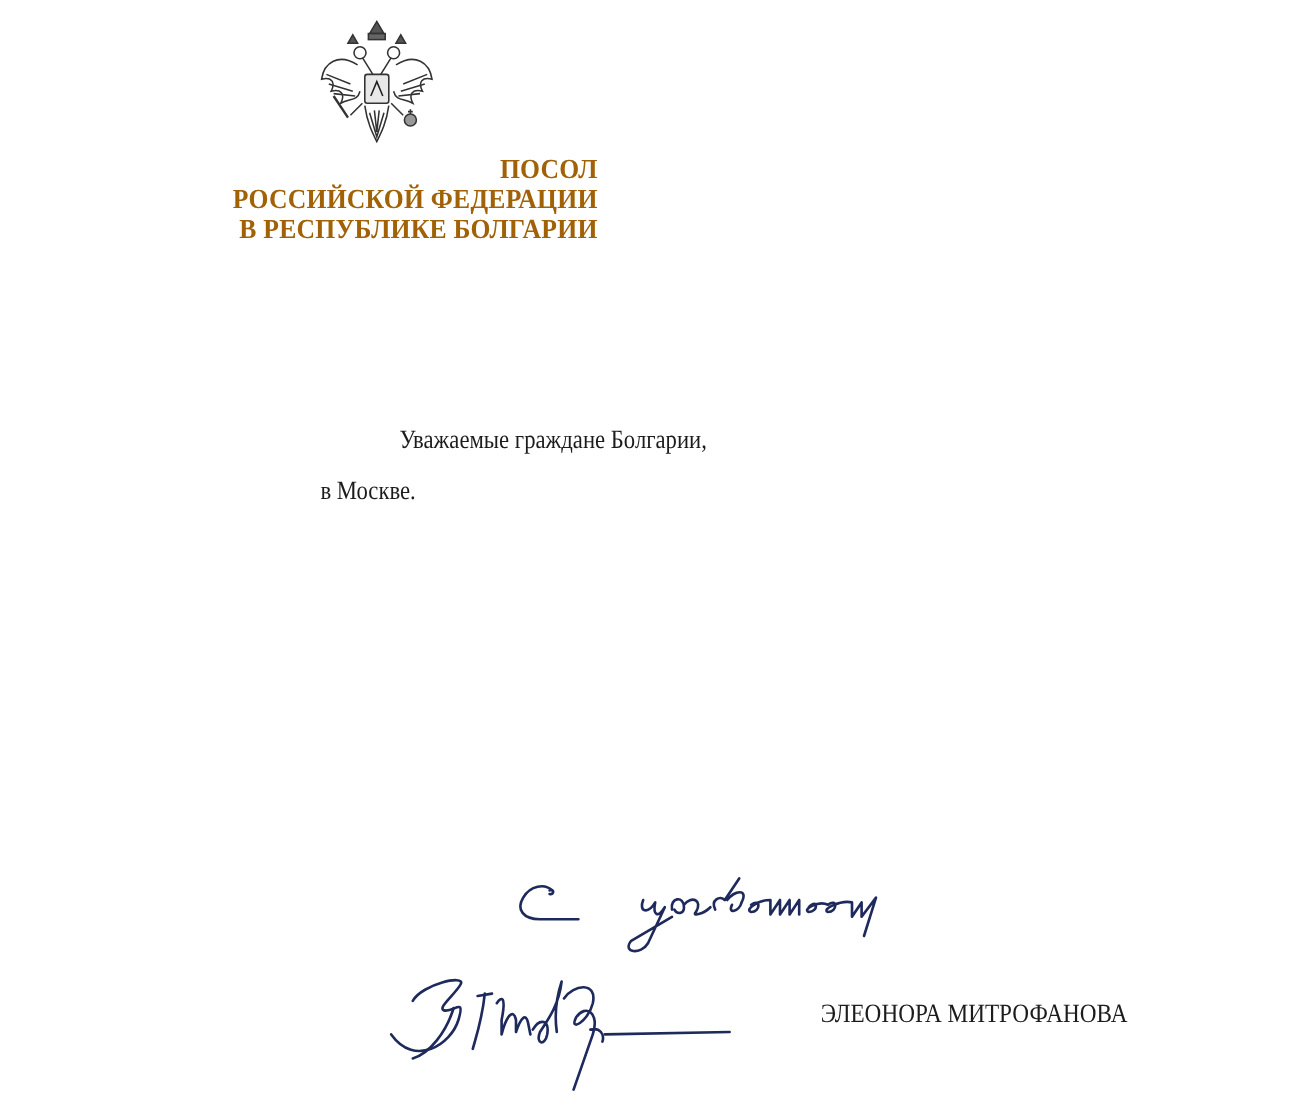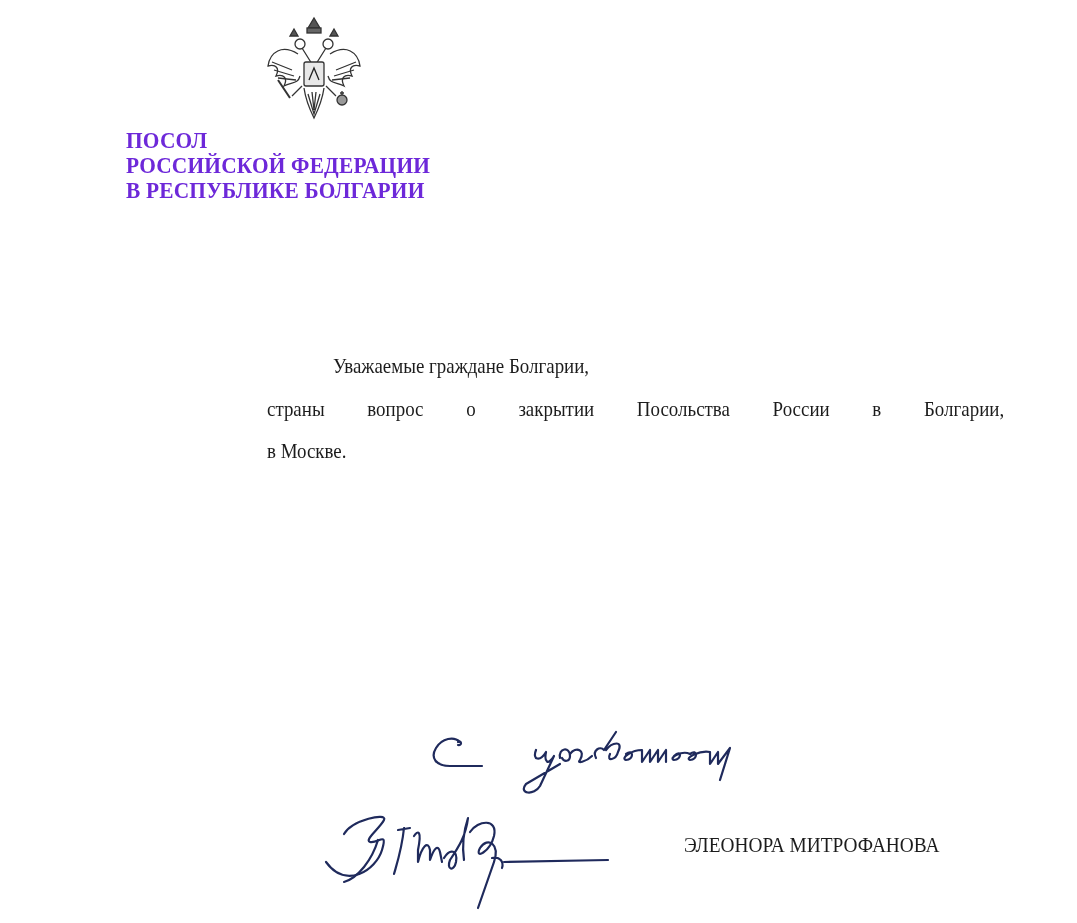--- a/index.html
+++ b/index.html
@@ -1,22 +1,22 @@
 <!DOCTYPE html>
 <html><head>
 <meta charset="utf-8">
 <style>
   html, body { margin:0; padding:0; }
   body {
     width:1077px; height:923px; background:#ffffff; position:relative; overflow:hidden;
     font-family: "Liberation Serif", "DejaVu Serif", serif; color:#1a1a1a;
   }
   .emblem { position:absolute; left:262px; top:14px; width:104px; height:112px; }
-  .header { position:absolute; left:112px; width:400px; top:128px; text-align:left;
-            font-weight:bold; font-size:23px; line-height:25px; letter-spacing:0.2px; color:#6d28d9; }
+  .header { position:absolute; left:112px; width:400px; top:128px; text-align:right;
+            font-weight:bold; font-size:23px; line-height:25px; letter-spacing:0.2px; color:#a16207; }
   .header div { transform: scaleX(0.93); transform-origin:center; white-space:nowrap; }
   .body-text { position:absolute; left:267px; top:345px; width:737px; font-size:22px; color:#1c1c1c; }
   .line { height:42.5px; line-height:42.5px; white-space:nowrap; }
   .justify { text-align:justify; text-align-last:justify; }
   .indent { padding-left:66px; }
   .cond { display:inline-block; transform:scaleX(0.86); transform-origin:left center; }
   .jwrap { display:block; width:116.3%; transform:scaleX(0.86); transform-origin:left center; }
   .closing { position:absolute; left:420px; top:728px; width:470px; height:70px; }
   .signature { position:absolute; left:318px; top:800px; width:300px; height:110px; }
   .signer-name { position:absolute; left:684px; top:832px; font-size:22px; white-space:nowrap;
@@ -67,23 +67,20 @@
   <div>В РЕСПУБЛИКЕ БОЛГАРИИ</div>
 </div>
 
 <div class="body-text">
   <div class="line indent">
     <span class="cond">Уважаемые граждане Болгарии,</span>
   </div>
 
   <div>
     <div class="line">
-      <span class="jwrap justify">страны вопрос о закрытии Посольства России в Болгарии,</span>
-    </div>
-    <div class="line">
       <span class="cond">в Москве.</span>
     </div>
   </div>
 
 </div>
 
 <svg class="closing" viewBox="0 0 470 70">
   <title>С уважением</title>
   <path class="ink" d="M40 14 C34 8, 22 10, 16 20 C10 30, 16 38, 30 38 L62 38"></path>
   <path class="ink" d="M38 14 C42 12, 42 18, 38 17"></path>

